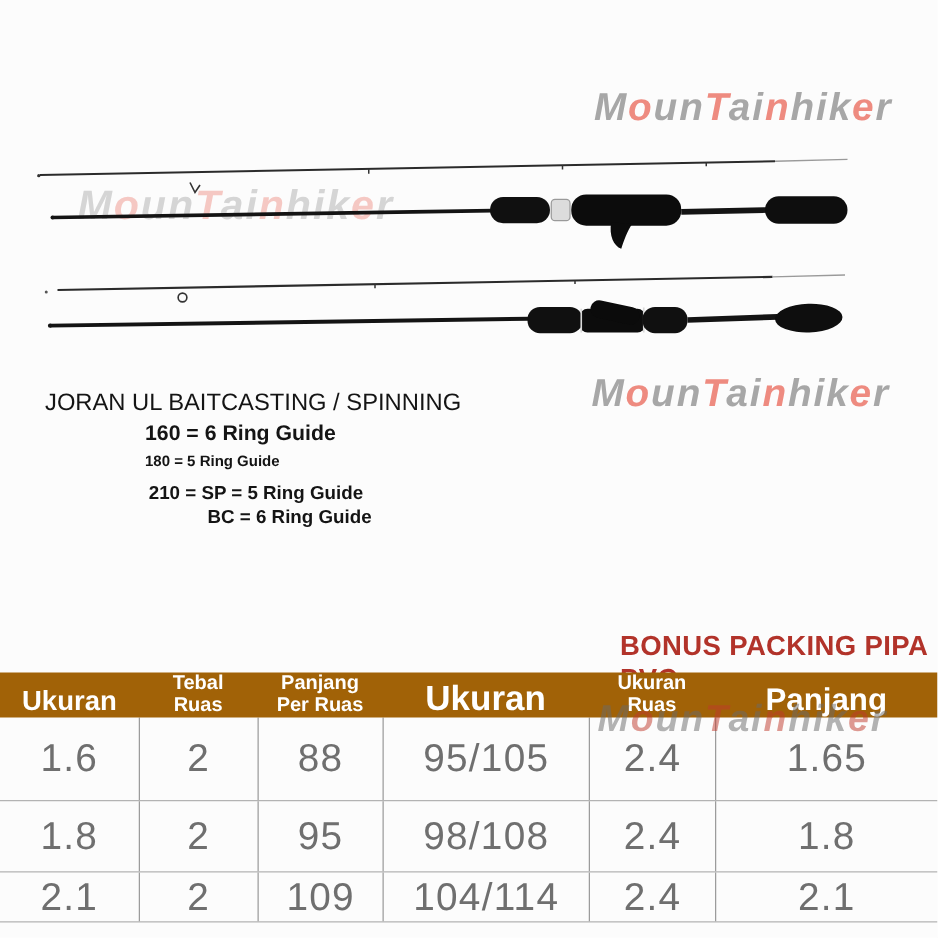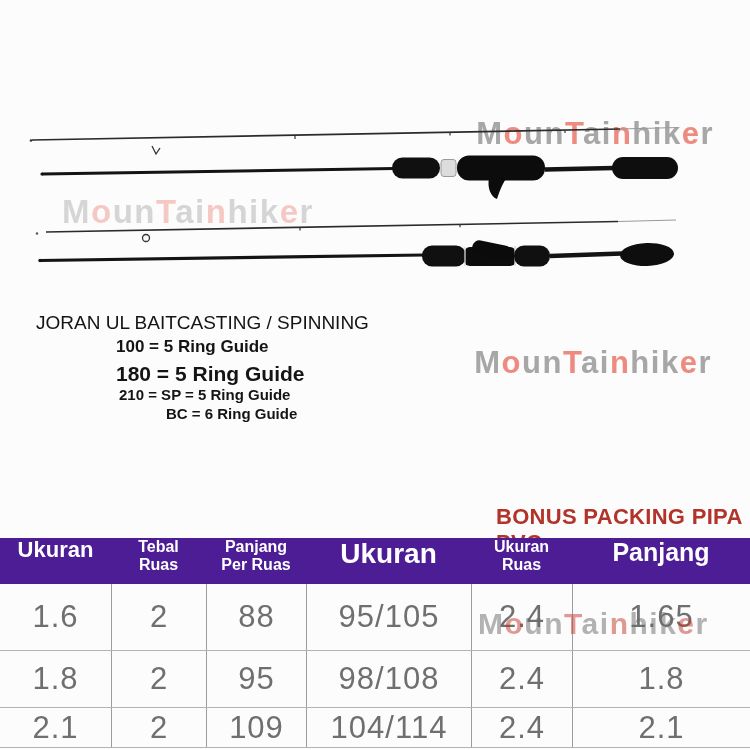--- a/index.html
+++ b/index.html
@@ -1,43 +1,43 @@
 <!DOCTYPE html>
 <html><head>
 <meta charset="utf-8">
 <style>
   html,body{margin:0;padding:0;}
   .page{position:relative;width:750px;height:750px;background:#fcfcfc;overflow:hidden;
         font-family:"Liberation Sans",sans-serif;}
   
-  .logo{position:absolute;font-weight:bold;white-space:nowrap;
-        letter-spacing:1.5px;line-height:1;margin-top:48px;}
+  .logo{position:absolute;font-style:italic;font-weight:bold;white-space:nowrap;
+        letter-spacing:1.5px;line-height:1;}
   .logo .lg{color:#a7a7a7;}
   .logo .lr{color:#ee8b80;}
   .logo-top{top:70px;right:36px;font-size:31px;}
   .logo-mid{top:299px;right:38px;font-size:31px;}
   .logo-rod{left:62px;top:147px;font-size:33px;opacity:.45;}
   .logo-table{left:478px;top:561px;font-size:30px;opacity:.5;z-index:3;}
   .logo--dark .lg{color:#6a6a6a;}
   .logo--dark .lr{color:#c0392b;}
   
   .rods{position:absolute;left:0;top:100px;}
   
   .spec-title{position:absolute;left:36px;top:312px;font-size:19px;font-weight:normal;color:#141414;}
   .spec-line{position:absolute;font-weight:bold;color:#141414;}
   .sl1{left:116px;top:337px;font-size:17px;}
-  .sl2{left:116px;top:362px;font-size:21px;}
+  .sl2{left:116px;top:362px;font-size:12px;}
   .sl3{left:119px;top:386px;font-size:15px;}
   .sl4{left:166px;top:405px;font-size:15px;text-align:right;}
   
   .bonus{position:absolute;left:496px;top:504px;font-size:22px;font-weight:bold;
          color:#b2332a;letter-spacing:.3px;}
   
   .table{position:absolute;left:0;top:538px;width:750px;z-index:2;}
-  .thead{display:flex;height:46px;background:#4c1d95;align-items:flex-start;position:relative;z-index:4;}
+  .thead{display:flex;height:36px;background:#a16207;align-items:flex-end;position:relative;z-index:4;}
   .th{color:#fff;font-weight:bold;text-align:center;line-height:1.12;}
   .tbody .tr{display:flex;align-items:stretch;}
   .tr1{height:66px;}
   .tr2{height:56px;border-top:1px solid #b3b3b3;}
   .tr3{height:39px;border-top:1px solid #b3b3b3;border-bottom:1px solid #b3b3b3;}
   .td{display:flex;align-items:center;justify-content:center;font-size:31px;color:#6f6f6f;
       letter-spacing:1px;box-sizing:border-box;}
   .td + .td{border-left:1px solid #9c9c9c;}
   .c1{width:111px;}.c2{width:95px;}.c3{width:100px;}.c4{width:165px;}.c5{width:101px;}.c6{width:178px;}
   .th.c1{font-size:22px;}
@@ -92,21 +92,21 @@
       <line x1="515" y1="146" x2="515" y2="166" stroke="#d8d8d8" stroke-width="1.3"></line>
       <rect x="514" y="145.5" width="36" height="21" rx="10" fill="#101010"></rect>
       <line x1="550" y1="156" x2="622" y2="153.5" stroke="#141414" stroke-width="4.5"></line>
       <ellipse cx="647" cy="154.5" rx="27" ry="11.5" fill="#0e0e0e" transform="rotate(-2 647 154.5)"></ellipse>
     </g>
   </svg>
 
   <span class="logo logo-mid"><span class="lg">M</span><span class="lr">o</span><span class="lg">u</span><span class="lg">n</span><span class="lr">T</span><span class="lg">a</span><span class="lg">i</span><span class="lr">n</span><span class="lg">h</span><span class="lg">i</span><span class="lg">k</span><span class="lr">e</span><span class="lg">r</span></span>
 
   <div class="spec-title">JORAN UL BAITCASTING / SPINNING</div>
-  <div class="spec-line sl1">100 = 5 Ring Guide</div>
+  <div class="spec-line sl1">160 = 6 Ring Guide</div>
   <div class="spec-line sl2">180 = 5 Ring Guide</div>
   <div class="spec-line sl3">210 = SP = 5 Ring Guide</div>
   <div class="spec-line sl4">BC = 6 Ring Guide</div>
 
   <div class="bonus">BONUS PACKING PIPA PVC</div>
 
   <div class="table">
     <div class="thead">
         <div class="th c1">
           <div>Ukuran</div>

